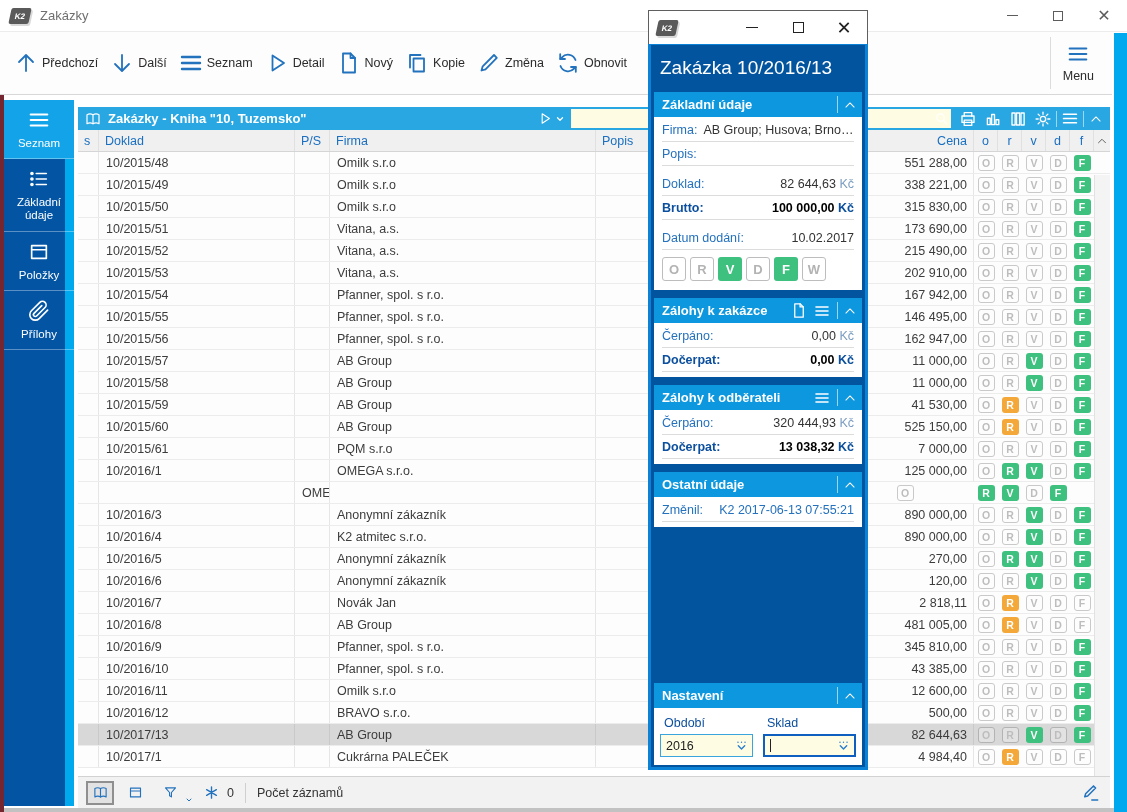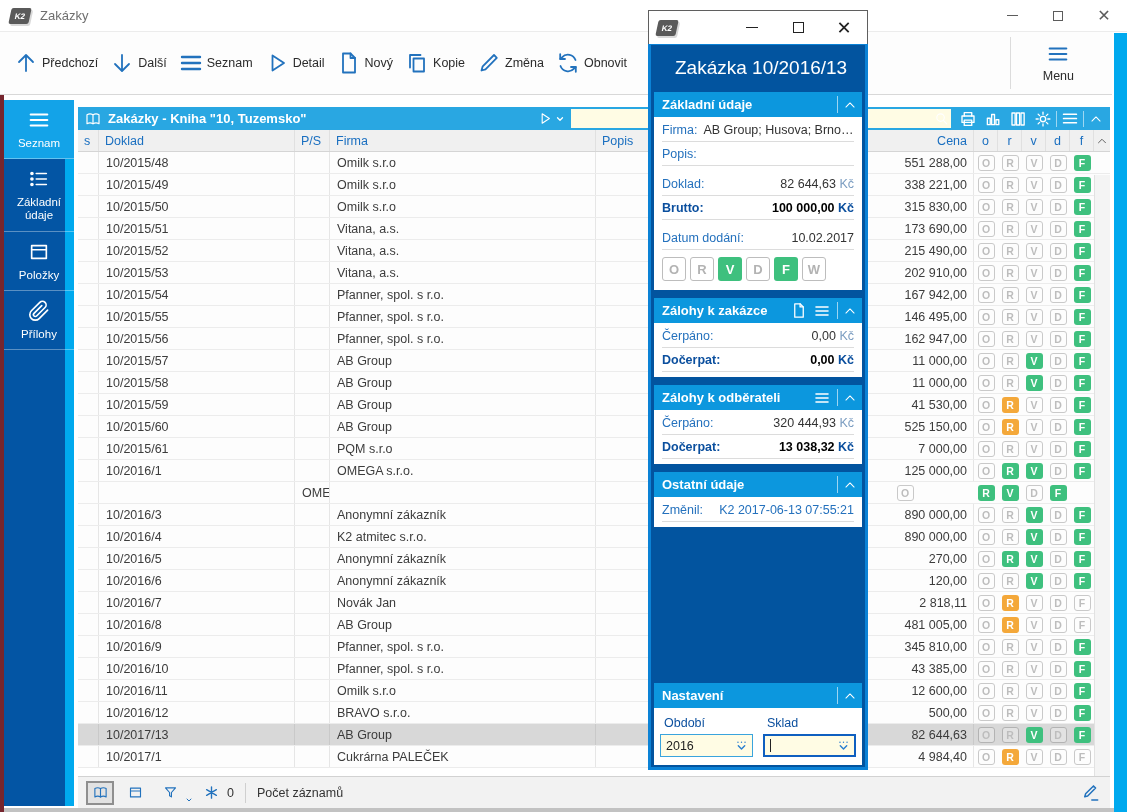--- a/index.html
+++ b/index.html
@@ -24,21 +24,21 @@
   .wbtn { width:46px; height:100%; display:flex; align-items:center; justify-content:center; color:#5c5c5c; font-size:13px; }
   .wbtn .sq { width:10px; height:10px; border:1px solid #5c5c5c; }
   .wbtn .ln { width:11px; height:0; border-top:1px solid #5c5c5c; }
   .wbtn.close { font-size:16px; }
 
   
   .toolbar { position:absolute; top:32px; left:0; width:1112px; height:63px; background:#fdfdfd;
     border-bottom:1px solid #d8d8d8; display:flex; align-items:center; padding:0 6px 0 8px; }
   .tbtn { min-width:54px; padding:4px 6px; display:flex; align-items:center; gap:4px; color:#2b2b2b; font-size:12.5px; }
   .tbtn .ic { width:24px; height:24px; color:#2272bd; }
-  .menu-btn { margin-left:auto; border-left:1px solid #dcdcdc; padding:6px 32px; display:flex; flex-direction:column; align-items:center; gap:4px; font-size:12.5px; color:#2b2b2b; }
+  .menu-btn { margin-left:auto; border-left:1px solid #dcdcdc; padding:6px 12px; display:flex; flex-direction:column; align-items:center; gap:4px; font-size:12.5px; color:#2b2b2b; }
   .menu-btn .ic { width:26px; height:22px; color:#2272bd; }
 
   
   .right-strip { position:absolute; top:33px; right:0; width:13px; bottom:0; background:#00a9ee; }
   .left-strip { position:absolute; top:95px; left:0; width:4px; bottom:0; background:#76262e; }
   .bottom-frame { position:absolute; left:4px; right:13px; bottom:0; height:4px; background:#c2c2c2; }
 
   
   .sidebar { position:absolute; left:4px; top:100px; bottom:6px; width:70px; background:#0355a4; }
   .sidebar .cyan { position:absolute; right:0; top:0; bottom:0; width:9px; background:#00a9ee; }
@@ -109,21 +109,21 @@
   .panel { position:absolute; left:648px; top:10px; width:220px; height:760px; z-index:10; }
   .panel-titlebar { height:34px; background:#fff; border:1px solid #5f5f5f; border-bottom:none;
     display:flex; align-items:center; padding-left:8px; }
   .panel-titlebar .pbtns { margin-left:auto; display:flex; }
   .pbtn { width:46px; height:32px; display:flex; align-items:center; justify-content:center; color:#222; font-size:13px; }
   .pbtn .sq { width:11px; height:11px; border:1px solid #222; }
   .pbtn .ln { width:12px; border-top:1px solid #222; }
   .pbtn.close { font-size:18px; }
   .panel-body { height:726px; background:#02549f; border:3px solid #0b82d6; border-top:1px solid #0b82d6;
     padding:0 3px; display:flex; flex-direction:column; }
-  .panel-title { color:#fff; font-size:19px; padding:12px 6px 13px;margin-left:15px; }
+  .panel-title { color:#fff; font-size:19px; padding:12px 6px 13px; }
 
   .sect { margin-bottom:8px; }
   .sect-h { height:25px; background:#0c97de; color:#fff; display:flex; align-items:center; padding:0 4px 0 8px; }
   .sect-h .st { font-size:13px; font-weight:bold; flex:1; }
   .sect-h .ic { color:#fff; }
   .sh-doc { width:18px; height:17px; margin-right:3px; }
   .sh-menu { width:22px; height:16px; }
   .sh-sep { width:1px; height:17px; background:rgba(255,255,255,.6); margin:0 4px; }
   .sh-chev { width:16px; height:14px; stroke-width:2; }
   .sect-b { background:#fff; padding:1px 8px 5px; }

